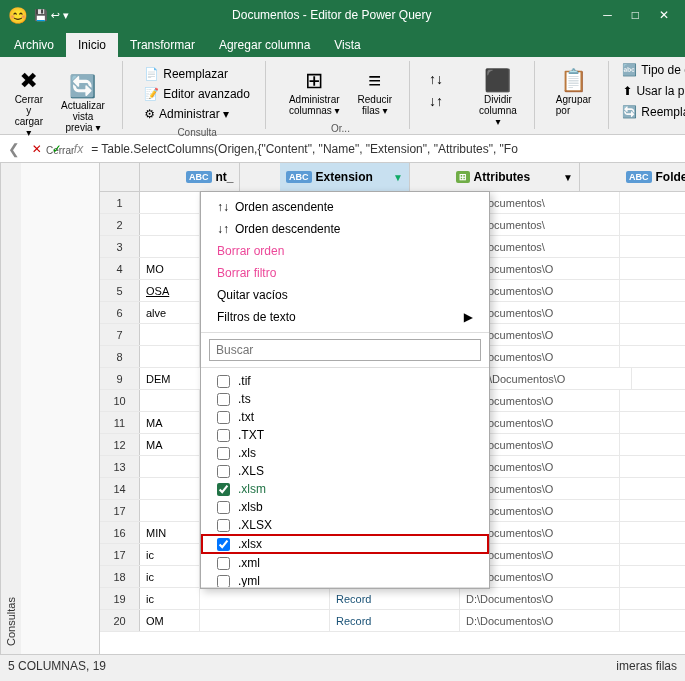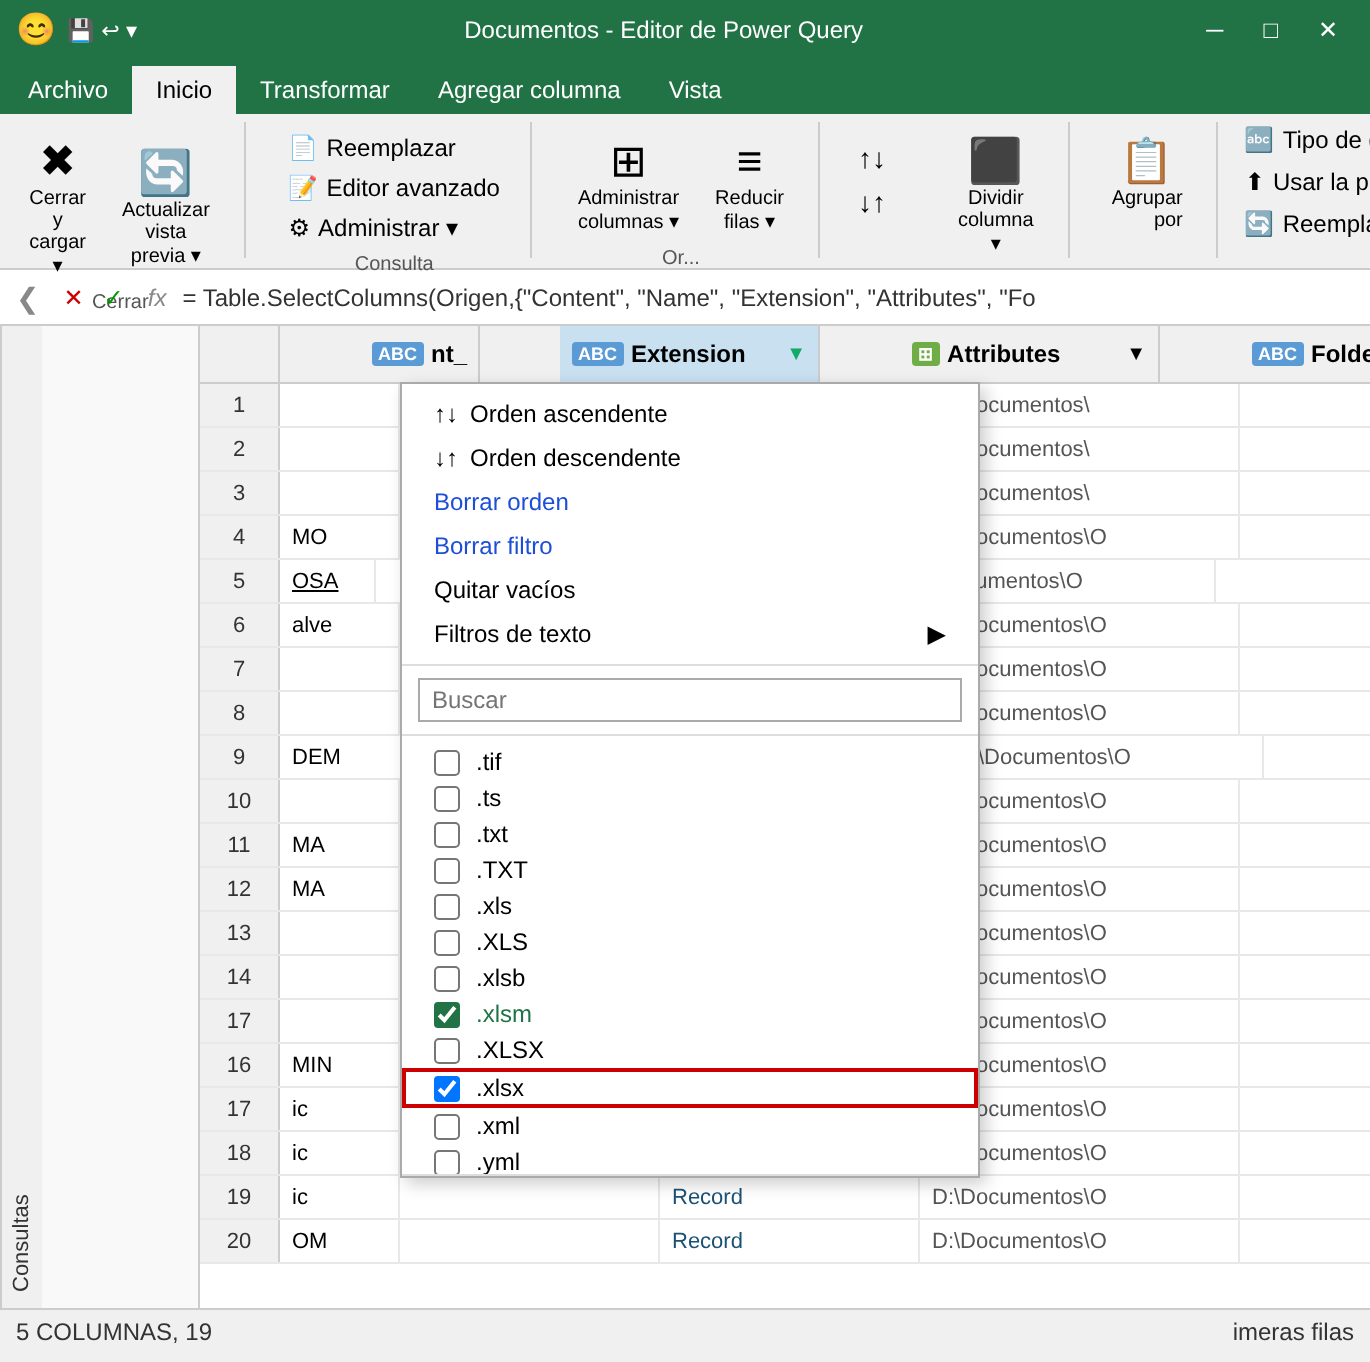--- a/index.html
+++ b/index.html
@@ -217,21 +217,21 @@
       border-bottom: 1px solid #ddd;
     }
     .dropdown-item {
       padding: 4px 16px;
       cursor: pointer;
       font-size: 12px;
       display: flex;
       align-items: center;
       gap: 6px;
     }
-    .dropdown-item.disabled { color: #1d4ed8; cursor: default; }
+    .dropdown-item.disabled { color: #ec4899; cursor: default; }
     .dropdown-item-arrow { margin-left: auto; }
     .dropdown-search {
       padding: 6px 8px;
       border-bottom: 1px solid #ddd;
     }
     .dropdown-search input {
       width: 100%;
       padding: 3px 6px;
       border: 1px solid #aaa;
       outline: none;
@@ -371,21 +371,21 @@
     <div class="ribbon-btn">
       <span style="font-size:22px;">⬛</span>
       <span style="font-size:10px; text-align:center;">Dividir<br>columna ▾</span>
     </div>
     <span class="ribbon-group-label"></span>
   </div>
 
   <div class="ribbon-group" style="padding-left:6px;">
     <div class="ribbon-btn">
       <span style="font-size:22px;">📋</span>
-      <span style="font-size:10px; text-align:right;">Agrupar<br>por</span>
+      <span style="font-size:10px; text-align:left;">Agrupar<br>por</span>
     </div>
     <span class="ribbon-group-label"></span>
   </div>
 
   <div style="margin-left:auto; display:flex; flex-direction:column; gap:3px; justify-content:center; padding-right:8px;">
     <div class="ribbon-small-btn">
       <span>🔤</span>
       <span>Tipo de datos: Texto ▾</span>
     </div>
     <div class="ribbon-small-btn">
@@ -469,21 +469,21 @@
       </div>
       <div class="table-row">
         <div class="row-num">4</div>
         <div class="table-cell" style="width:60px;">MO</div>
         <div class="table-cell" style="width:130px;"></div>
         <div class="table-cell cell-record" style="width:130px;">Record</div>
         <div class="table-cell cell-path" style="width:160px;">D:\Documentos\O</div>
       </div>
       <div class="table-row">
         <div class="row-num">5</div>
-        <div class="table-cell" style="width:48px;text-decoration:underline;">OSA</div>
+        <div class="table-cell" style="width:60px;text-decoration:underline;">OSA</div>
         <div class="table-cell" style="width:130px;"></div>
         <div class="table-cell cell-record" style="width:130px;">Record</div>
         <div class="table-cell cell-path" style="width:160px;">D:\Documentos\O</div>
       </div>
       <div class="table-row">
         <div class="row-num">6</div>
         <div class="table-cell" style="width:60px;">alve</div>
         <div class="table-cell" style="width:130px;"></div>
         <div class="table-cell cell-record" style="width:130px;">Record</div>
         <div class="table-cell cell-path" style="width:160px;">D:\Documentos\O</div>
@@ -637,26 +637,26 @@
         </div>
         <div class="dropdown-check-item">
           <input type="checkbox" style="">
           <span>.xls</span>
         </div>
         <div class="dropdown-check-item">
           <input type="checkbox" style="">
           <span>.XLS</span>
         </div>
         <div class="dropdown-check-item">
-          <input type="checkbox" style="">
-          <span>.xlsb</span>
-        </div>
-        <div class="dropdown-check-item">
           <input type="checkbox" checked="" style="accent-color: rgb(33, 115, 70);">
           <span style="color:#217346;">.xlsm</span>
+        </div>
+        <div class="dropdown-check-item">
+          <input type="checkbox" style="">
+          <span>.xlsb</span>
         </div>
         <div class="dropdown-check-item">
           <input type="checkbox" style="">
           <span>.XLSX</span>
         </div>
         <div class="dropdown-check-item highlighted" style="border:2px solid #c00; background:white; padding:1px 14px;">
           <input type="checkbox" checked="" style="">
           <span>.xlsx</span>
         </div>
         <div class="dropdown-check-item">

